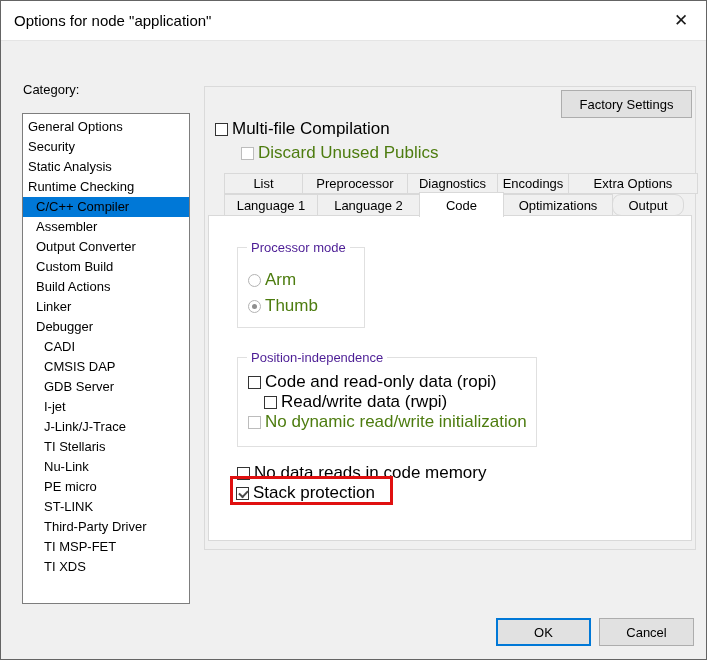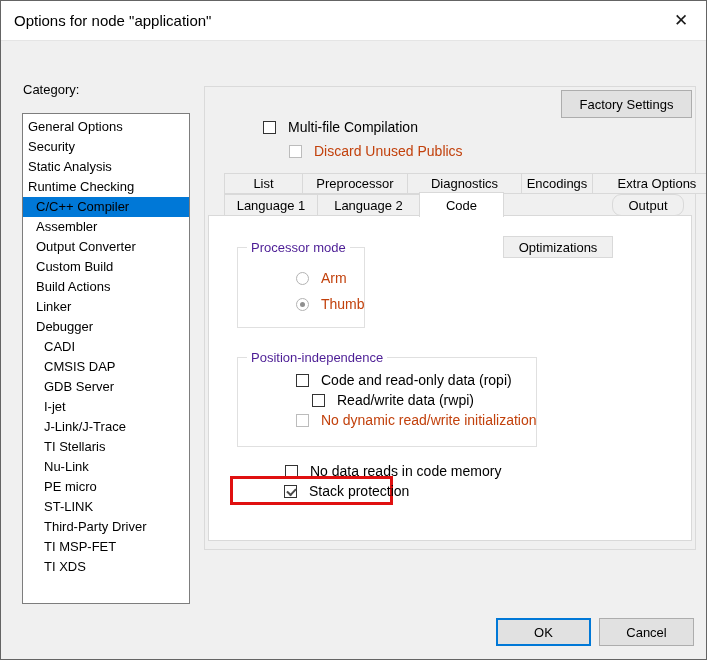--- a/index.html
+++ b/index.html
@@ -43,40 +43,40 @@
     position:absolute;left:203px;top:85px;width:492px;height:464px;
     border:1px solid #dadada;
   }
   .btn{
     background:#e1e1e1;border:1px solid #adadad;font-size:13px;
     display:flex;align-items:center;justify-content:center;
     font-family:inherit;color:#000;
   }
   .factory-btn{position:absolute;left:560px;top:89px;width:131px;height:28px;}
   
-  .row{position:absolute;display:flex;align-items:center;gap:12px;font-size:14px;white-space:nowrap;margin-left:48px;}
+  .row{position:absolute;display:flex;align-items:center;gap:4px;font-size:17px;white-space:nowrap;}
   .cb{
     width:13px;height:13px;border:1px solid #333;background:#fff;
     position:relative;flex:none;display:inline-block;
   }
   .cb.checked::after{
     content:"";position:absolute;left:2px;top:2px;width:7px;height:4px;
     border-left:2px solid #4a4a4a;border-bottom:2px solid #4a4a4a;
     transform:rotate(-47deg);
   }
   .cb.disabled{border-color:#bcbcbc;}
   .radio{
     width:13px;height:13px;border:1px solid #b3b3b3;border-radius:50%;
     background:#fff;position:relative;flex:none;display:inline-block;
   }
   .radio.on::after{
     content:"";position:absolute;left:3px;top:3px;width:5px;height:5px;
     border-radius:50%;background:#8f8f8f;
   }
-  .lbl-disabled{color:#c2410c;}
+  .lbl-disabled{color:#4d7c0f;}
   
   .tabs-row{position:absolute;left:207px;display:flex;padding-left:16px;}
   .tabs-row1{top:172px;height:21px;}
   .tabs-row2{top:193px;height:22px;}
   .tab{
     height:100%;border:1px solid #d9d9d9;background:#f0f0f0;
     display:flex;align-items:center;justify-content:center;
     font-size:13px;margin-left:-1px;position:relative;z-index:2;
   }
   .tab:first-child{margin-left:0;}
@@ -150,29 +150,29 @@
     <span>Multi-file Compilation</span>
   </div>
   <div class="row" style="left:240px;top:142px;">
     <span class="cb disabled"></span>
     <span class="lbl-disabled">Discard Unused Publics</span>
   </div>
 
   <div class="tabs-row tabs-row1" id="tabs-row1">
       <div class="tab" style="width: 79px;">List</div>
       <div class="tab" style="width: 106px;">Preprocessor</div>
-      <div class="tab" style="width: 115px;">Diagnostics</div>
+      <div class="tab" style="width: 91px;">Diagnostics</div>
       <div class="tab" style="width: 72px;">Encodings</div>
       <div class="tab" style="width: 130px;">Extra Options</div>
     </div>
   <div class="tabs-row tabs-row2" id="tabs-row2">
       <div class="tab" style="width: 94px;">Language 1</div>
       <div class="tab" style="width: 103px;">Language 2</div>
       <div class="tab selected" style="width: 85px;">Code</div>
-      <div class="tab" style="width: 110px; margin-top: 42px;">Optimizations</div>
+      <div class="tab" style="width: 110px;">Optimizations</div>
       <div class="tab" style="width: 72px; border-radius: 9px;">Output</div>
     </div>
 
   <div class="tabpanel">
 
     <div class="grp grp-processor">
       <span class="grp-legend">Processor mode</span>
       <div class="row" style="left:10px;top:22px;">
         <span class="radio"></span>
         <span class="lbl-disabled">Arm</span>

